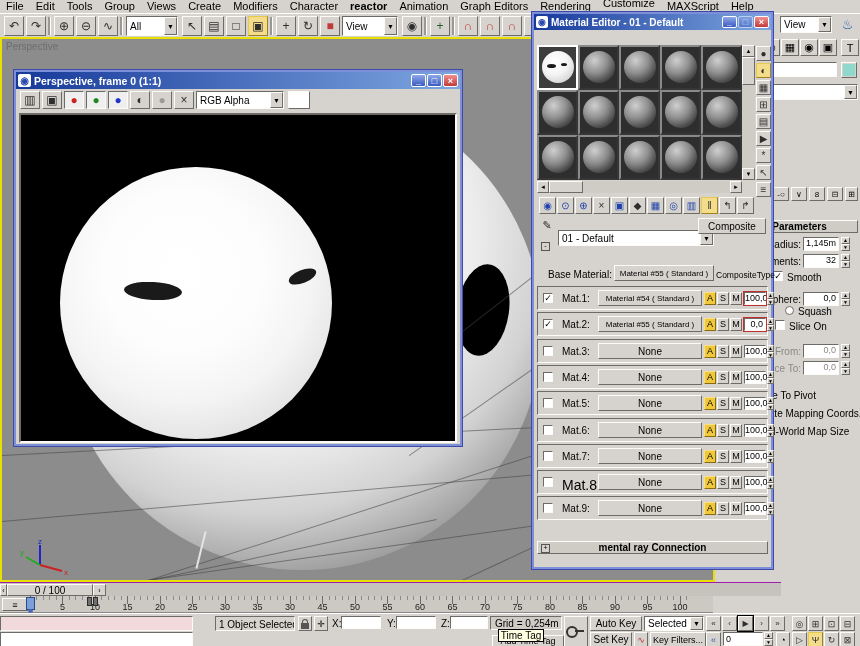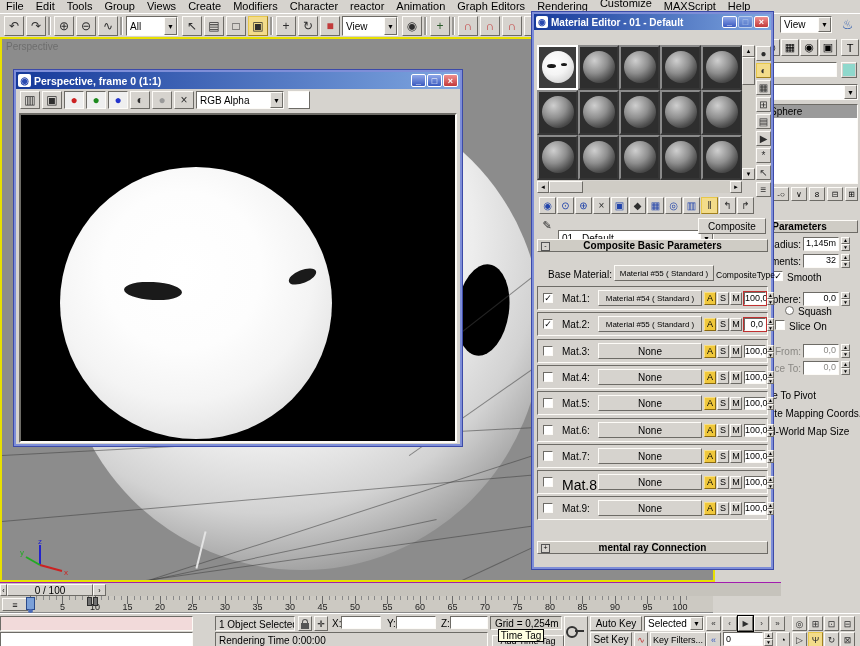--- a/index.html
+++ b/index.html
@@ -54,21 +54,21 @@
 
   <div id="menubar" class="r" style="left:0;top:0;width:860px;height:13px;display:flex;align-items:center;font-size:11px">
       <div style="position: static; padding: 8px 6px; height: 13px; line-height: 13px;">File</div>
       <div style="position: static; padding: 0px 6px; height: 13px; line-height: 13px;">Edit</div>
       <div style="position: static; padding: 0px 6px; height: 13px; line-height: 13px;">Tools</div>
       <div style="position: static; padding: 0px 6px; height: 13px; line-height: 13px;">Group</div>
       <div style="position: static; padding: 12px 6px; height: 13px; line-height: 13px;">Views</div>
       <div style="position: static; padding: 0px 6px; height: 13px; line-height: 13px;">Create</div>
       <div style="position: static; padding: 0px 6px; height: 13px; line-height: 13px;">Modifiers</div>
       <div style="position: static; padding: 0px 6px; height: 13px; line-height: 13px;">Character</div>
-      <div style="position: static; padding: 0px 6px; height: 13px; line-height: 13px;">reactor</div>
+      <div style="position: static; padding: 0px 6px; height: 13px; line-height: 13px; font-weight: bold;">reactor</div>
       <div style="position: static; padding: 0px 6px; height: 13px; line-height: 13px;">Animation</div>
       <div style="position: static; padding: 0px 6px; height: 13px; line-height: 13px;">Graph Editors</div>
       <div style="position: static; padding: 0px 6px; height: 13px; line-height: 13px;">Rendering</div>
       <div style="position: static; padding: 0px 6px; height: 20px; line-height: 13px;">Customize</div>
       <div style="position: static; padding: 0px 6px; height: 13px; line-height: 13px;">MAXScript</div>
       <div style="position: static; padding: 0px 6px; height: 13px; line-height: 13px;">Help</div>
     </div>
 
   <div id="maintb" class="r" style="left:0;top:13px;width:860px;height:24px;background:#d6d3ce;border-top:1px solid #fff">
       <div class="b ic" style="left: 4px; top: 2px; width: 20px; height: 20px;">↶</div>
@@ -144,23 +144,20 @@
         <div class="tab" style="left: 126px;">T</div>
       </div>
     <input class="f" style="left: 2px; top: 25px; width: 120px; height: 15px; font-size: 10px;" value="">
     <div class="b" style="left:126px;top:25px;width:16px;height:16px">
         <div style="width: 12px; height: 12px; background: rgb(143, 216, 204);" id="objcolor"></div>
       </div>
     <div class="dd" style="left:2px;top:47px;width:141px;height:16px">
         <span class="v"></span>
         <span class="a">▼</span>
       </div>
-    <div class="f" style="left:2px;top:67px;width:141px;height:80px">
-      <div style="height:13px;background:#9a9a9a;color:#000;padding-left:52px;line-height:13px">Sphere</div>
-    </div>
     <div class="b" style="left:58px;top:150px;width:16px;height:14px;font-size:8px">-○</div>
     <div class="b" style="left:76px;top:150px;width:16px;height:14px;font-size:8px">∨</div>
     <div class="b" style="left:94px;top:150px;width:16px;height:14px;font-size:8px">8</div>
     <div class="b" style="left:112px;top:150px;width:16px;height:14px;font-size:8px">⊟</div>
     <div class="b" style="left:130px;top:150px;width:13px;height:14px;font-size:8px">⊞</div>
     <div class="rollh" style="left:2px;top:183px;width:141px;height:13px"><span style="margin-left:24px">Parameters</span></div>
     <div class="t" style="left:46px;top:202px;width:40px;text-align:right">Radius:</div>
     <div class="vfield" style="left:88px;top:200px;width:36px;height:14px">1,145m</div>
     <div class="spin" style="left:126px;top:200px;height:14px">
         <div>▲</div>
@@ -328,21 +325,20 @@
         <div class="b ic" style="left: 200px; top: 1px; width: 17px; height: 17px; font-size: 10px;">↱</div>
       </div>
     <div class="r ic" style="left:6px;top:204px;width:14px;height:15px;font-size:11px">✎</div>
     <div class="dd" style="left:24px;top:216px;width:156px;height:16px">
         <span class="v">01 - Default</span>
         <span class="a">▼</span>
       </div>
     <div class="b" style="left:164px;top:204px;width:68px;height:16px;font-size:10px">
         <span>Composite</span>
       </div>
-    <div class="rollh" style="left:3px;top:225px;width:231px;height:13px"><span>Composite Basic Parameters</span></div>
     <div class="rollbox" style="left:7px;top:228px">-</div>
     <div class="t" style="left:14px;top:255px;font-size:10px">Base Material:</div>
     <div class="b" style="left:80px;top:251px;width:100px;height:16px;font-size:8px;white-space:nowrap">
         <span>Material #55 ( Standard )</span>
       </div>
     <div class="t" style="left:182px;top:256px;font-size:8.5px">CompositeType</div>
     <div id="matrows">
         <div class="mrow" style="top: 272px;">
           <div class="cb" style="left: 5px; top: 6px;">✓</div>
           <div class="t" style="left: 24px; top: 6px; font-size: 10px;">Mat.1:</div>
@@ -502,23 +498,20 @@
       <div class="key" style="left: 86.5px; top: 1px;"></div>
       <div class="key" style="left: 93px; top: 1px;"></div>
     </div>
 
   <div class="r" style="left:0;top:613px;width:860px;height:33px;background:#d6d3ce;border-top:1px solid #fff">
     <div class="f" style="left:0;top:2px;width:193px;height:15px;background:#f2dada"></div>
     <div class="f" style="left:0;top:18px;width:193px;height:15px"></div>
     <div class="in" style="left:215px;top:2px;width:80px;height:15px">
         <span class="t" style="left:3px;top:2px">1 Object Selected</span>
       </div>
-    <div class="in" style="left:215px;top:18px;width:273px;height:15px">
-        <span class="t" style="left:3px;top:2px">Rendering Time 0:00:00</span>
-      </div>
     <div class="b" style="left:298px;top:2px;width:14px;height:15px">
         <span class="lockic"></span>
       </div>
     <div class="b" style="left:314px;top:2px;width:14px;height:15px;font-size:9px">✛</div>
     <span class="t" style="left:332px;top:4px">X:</span>
     <input class="f" style="left: 341px; top: 2px; width: 40px; height: 13px; font-size: 9px;" value="">
     <span class="t" style="left:387px;top:4px">Y:</span>
     <input class="f" style="left: 396px; top: 2px; width: 40px; height: 13px; font-size: 9px;" value="">
     <span class="t" style="left:441px;top:4px">Z:</span>
     <input class="f" style="left: 450px; top: 2px; width: 38px; height: 13px; font-size: 9px;" value="">

